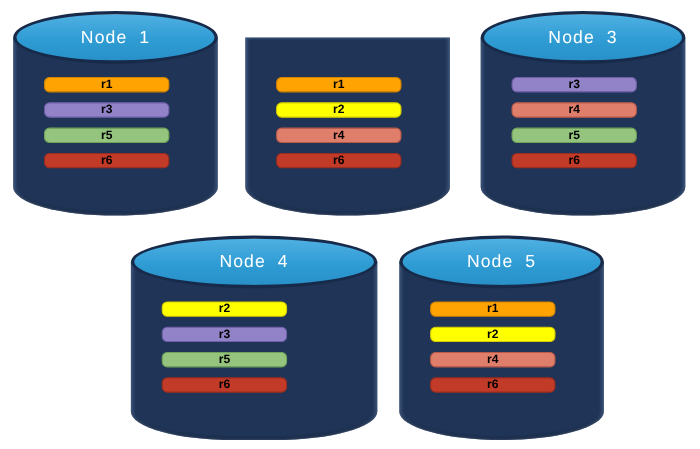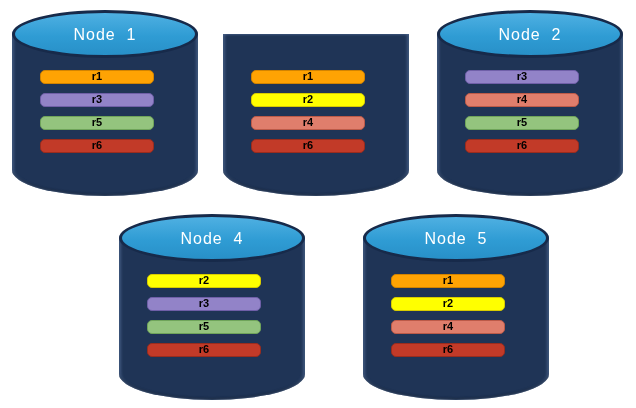--- a/index.html
+++ b/index.html
@@ -17,21 +17,21 @@
   }
   .node {
     position: absolute;
     width: 186px;
     height: 186px;
   }
   
   .node[data-idx="0"] { left: 12px;  top: 10px;  }
   .node[data-idx="1"] { left: 223px; top: 10px;  }
   .node[data-idx="2"] { left: 437px; top: 10px;  }
-  .node[data-idx="3"] { left: 119px; top: 214px; }
+  .node[data-idx="3"] { left: 119px; top: 214px; padding-left: 38px; }
   .node[data-idx="4"] { left: 347px; top: 214px; margin-left: 16px; }
 
   .cyl-body {
     position: absolute;
     left: 0;
     top: 24px;
     width: 100%;
     height: 162px;
     background: var(--cyl-body, #1F3456);
     border-radius: 0 0 93px 93px / 0 0 26px 26px;
@@ -68,20 +68,21 @@
     display: flex;
     flex-direction: column;
     gap: 9px;
   }
   .bar {
     height: 14px;
     box-sizing: border-box;
     border-radius: 5px;
     border: 1.5px solid rgba(0,0,0,0.25);
     display: flex;
+    align-items: center;
     justify-content: center;
   }
   .bar span {
     font-size: 11px;
     font-weight: bold;
     color: var(--bar-text, #000000);
     line-height: 1;
   }
 </style>
 </head>
@@ -121,21 +122,21 @@
           <span>r4</span>
         </div>
         <div class="bar" style="background: rgb(194, 58, 40); border-color: rgb(153, 44, 30);">
           <span>r6</span>
         </div>
       </div>
   </div>
     <div class="node" data-idx="2">
     <div class="cyl-body"></div>
     <div class="cyl-top">
-      <span class="node-title">Node  2</span>
+      <span class="node-title">Node  3</span>
     </div>
     <div class="bars">
         <div class="bar" style="background: rgb(146, 131, 200); border-color: rgb(111, 95, 168);">
           <span>r3</span>
         </div>
         <div class="bar" style="background: rgb(224, 126, 108); border-color: rgb(188, 90, 72);">
           <span>r4</span>
         </div>
         <div class="bar" style="background: rgb(148, 196, 126); border-color: rgb(111, 164, 90);">
           <span>r5</span>

